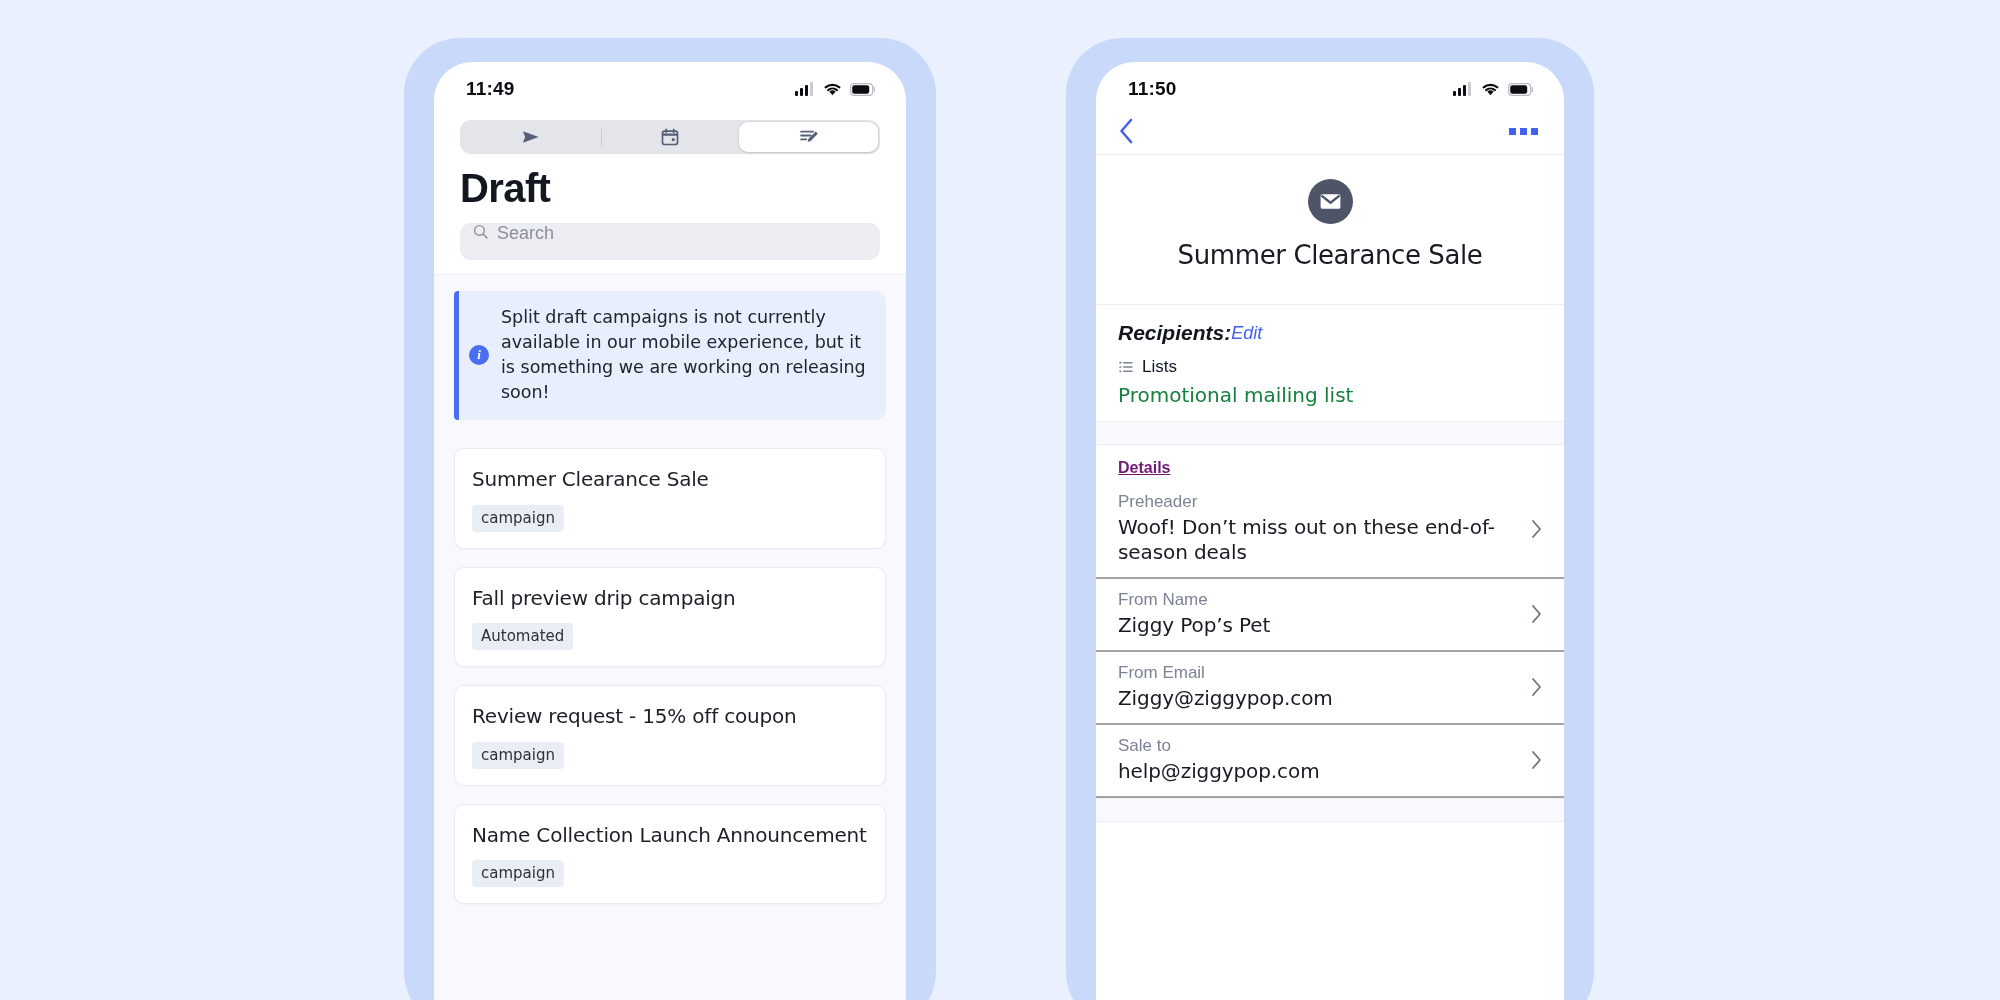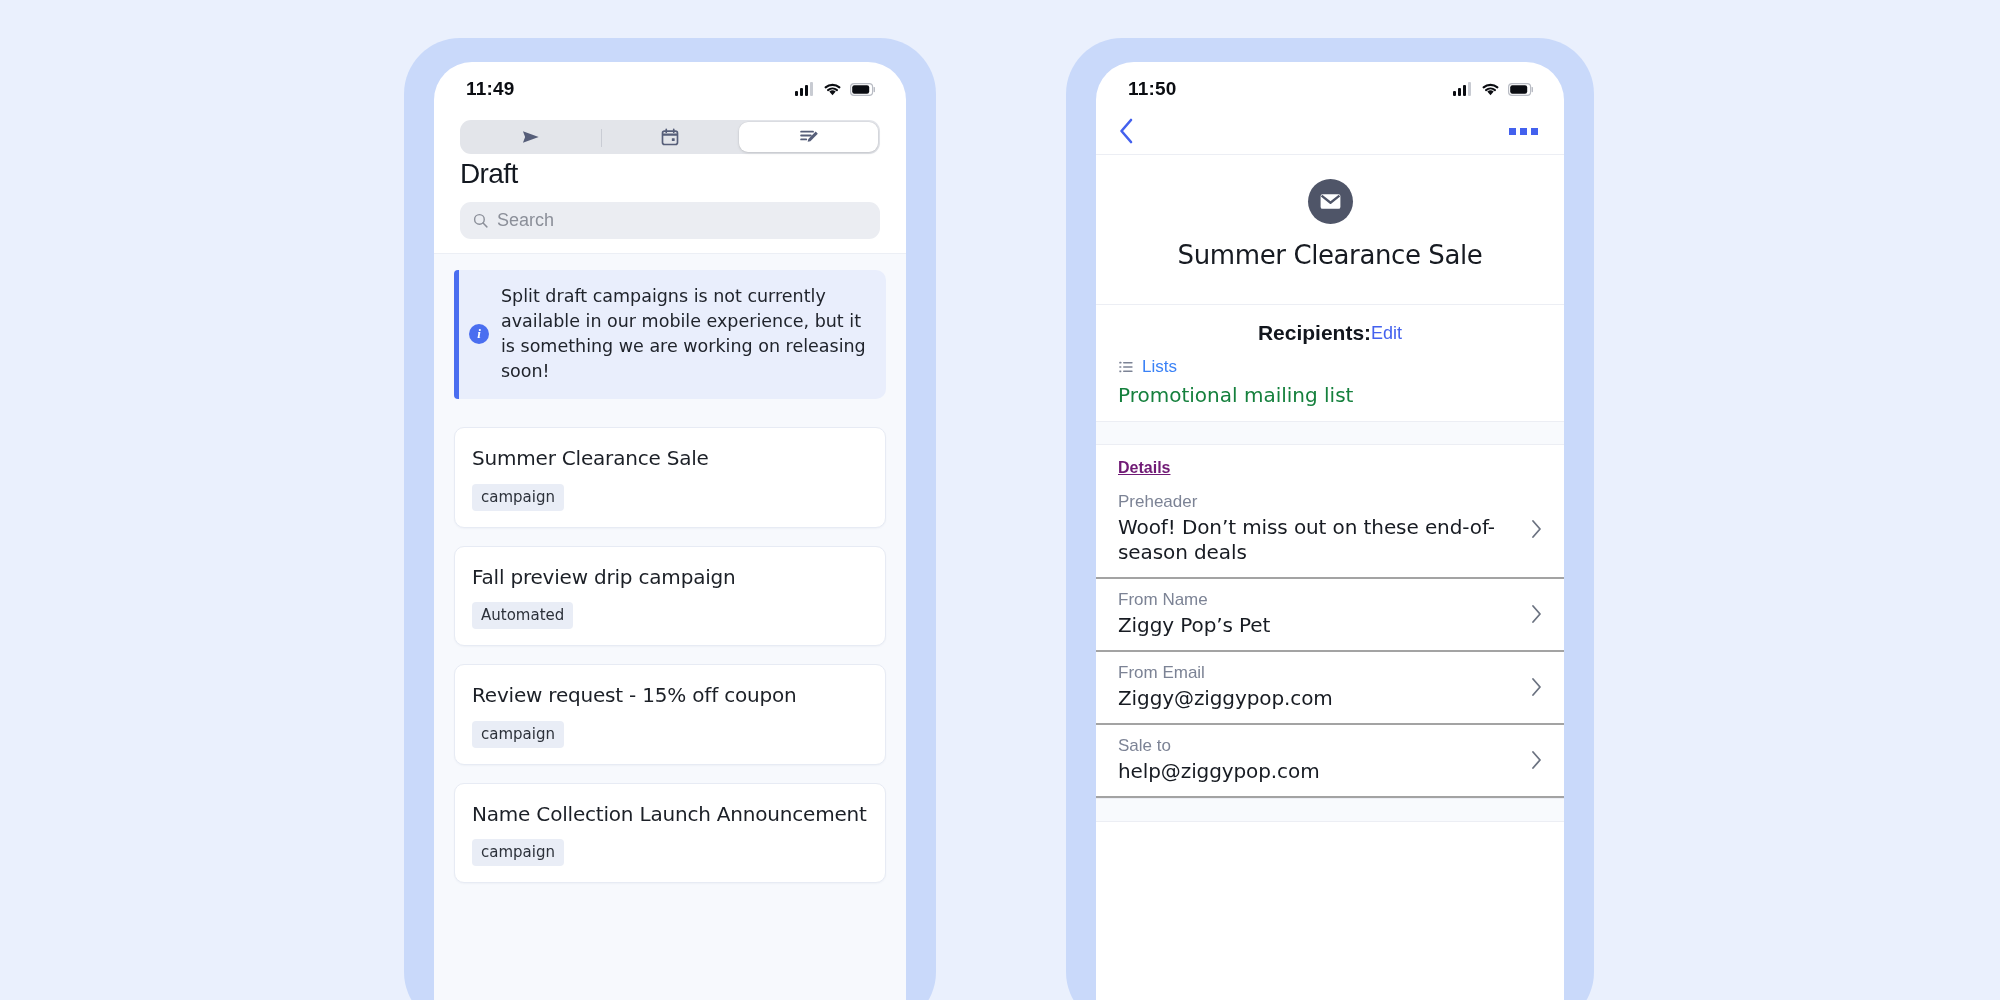--- a/index.html
+++ b/index.html
@@ -77,35 +77,35 @@
   }
   .seg-divider {
     position: absolute;
     left: 0; top: 7px;
     width: 1px; height: 18px;
     background: #c9ccd4;
   }
 
   
   .page-title {
-    font-size: 28px;
-    font-weight: normal;
+    font-size: 40px;
+    font-weight: bold;
     color: #131820;
-    padding: 4px 26px 0 26px;
+    padding: 12px 26px 0 26px;
     letter-spacing: -0.6px;
   }
   .search-wrap { padding: 12px 26px 14px 26px; }
   .search-box {
     background: #ebedf2;
     border-radius: 11px;
     height: 37px;
     display: flex;
-    align-items: center;
+    align-items: flex-start;
     gap: 8px;
-    padding: 12px 12px;
+    padding: 0 12px;
     box-sizing: border-box;
   }
   .search-text { color: #8b8f99; font-size: 18px; }
 
   .list-area {
     background: #f7f9fd;
     padding: 16px 20px 0 20px;
     height: 100%;
     box-sizing: border-box;
     border-top: 1px solid #eceff5;
@@ -196,36 +196,37 @@
     font-size: 26px;
     color: #171b22;
     font-family: "DejaVu Sans", sans-serif;
     letter-spacing: -0.4px;
   }
 
   .section { padding: 16px 22px 14px 22px; }
   .section-row {
     display: flex;
     align-items: center;
-    justify-content: center;
+    justify-content: flex-start;
+    font-style: italic;
   }
   .section-head {
     font-size: 21px;
     font-weight: bold;
     color: #12161d;
   }
   .edit-link { color: #4361ee; font-size: 18px; }
 
   .lists-row {
     display: flex;
     align-items: center;
     gap: 8px;
     margin-top: 12px;
   }
-  .lists-label { color: #3b82f6; font-size: 17px; }
+  .lists-label { color: #0f172a; font-size: 17px; }
   .lists-value {
     font-size: 20px;
     color: #15803d;
     margin-top: 6px;
     font-family: "DejaVu Sans", sans-serif;
   }
 
   .gap-band { height: 22px; background: #f8fafd; border-top: 1px solid #eceef4; border-bottom: 1px solid #eceef4; }
 
   .detail-field {

